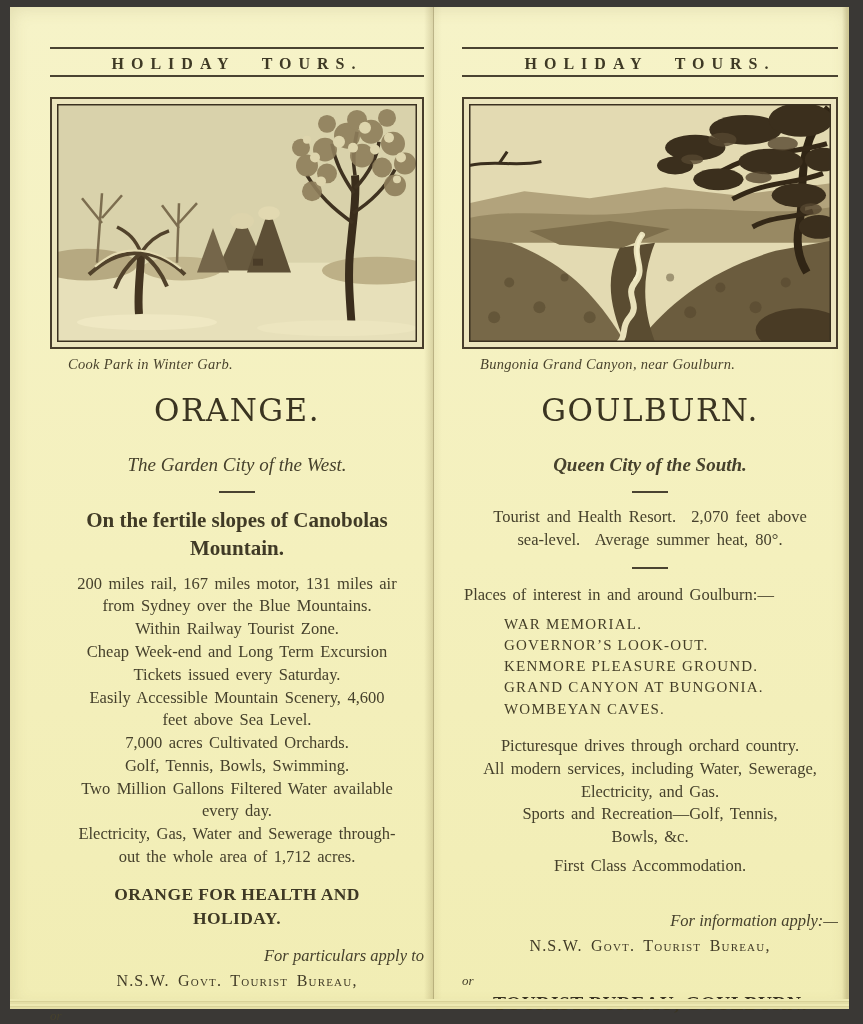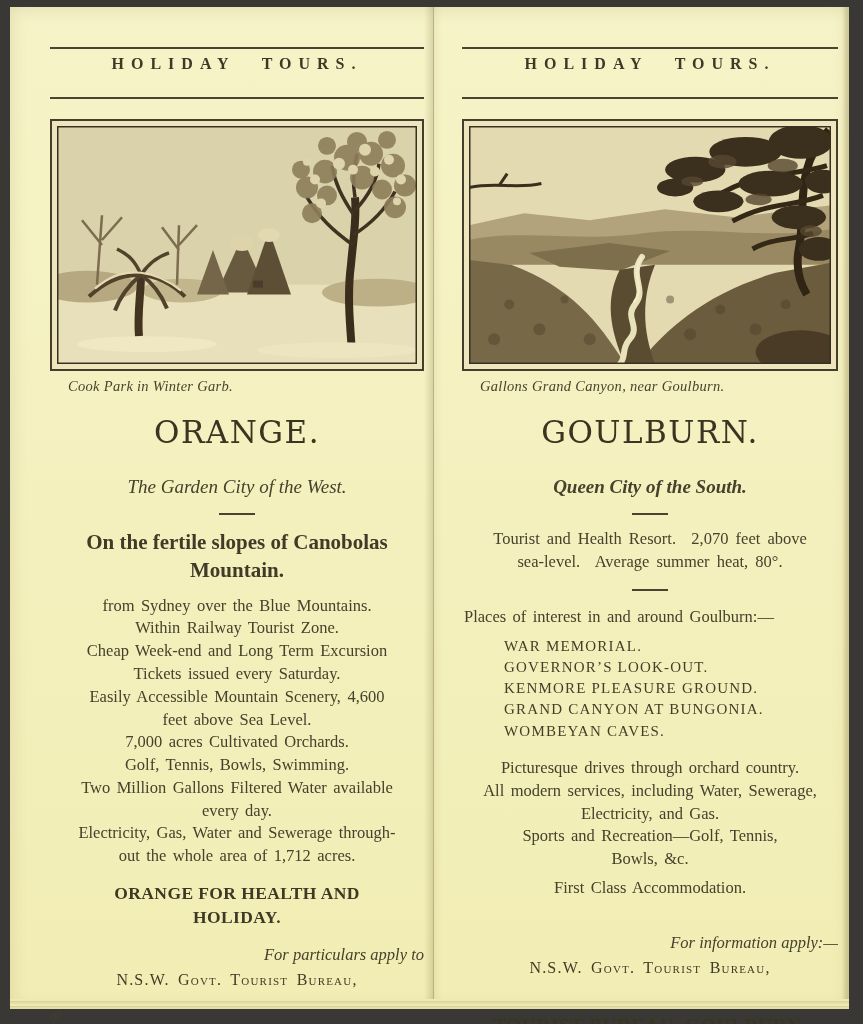--- a/index.html
+++ b/index.html
@@ -30,21 +30,21 @@
   .gutter::after{
     content:"";position:absolute;top:0;bottom:0;left:9px;width:1px;
     background:rgba(105,92,50,.35);
   }
   .col{position:absolute;top:40px;color:#46412c;}
   .col-left{left:40px;width:374px;}
   .col-right{left:452px;width:376px;}
 
   .running-head{
     border-top:2px solid #4a4331;border-bottom:2px solid #4a4331;
-    padding:6px 0 24px;text-align:center;
+    padding:6px 0 2px;text-align:center;
     font-weight:bold;font-size:16px;letter-spacing:7px;word-spacing:16px;
     color:#3e3925;
   }
   figure.photo{
     margin:20px 0 0;border:2px solid #473d2b;padding:5px;
     background:#ece5bd;box-sizing:border-box;width:100%;
   }
   figure.photo svg{display:block;width:100%;height:238px;}
   .caption{
     margin-top:7px;padding-left:18px;text-align:left;
@@ -150,20 +150,21 @@
     <h1 class="title">ORANGE.</h1>
     <div class="subtitle">The Garden City of the West.</div>
     <div class="sep"></div>
 
     <div class="lead">
       <div>On the fertile slopes of Canobolas</div>
       <div>Mountain.</div>
     </div>
 
     <div class="body-block">
+      <div class="bodyline">200 miles rail, 167 miles motor, 131 miles air</div>
       <div class="bodyline">from Sydney over the Blue Mountains.</div>
       <div class="bodyline">Within Railway Tourist Zone.</div>
       <div class="bodyline">Cheap Week-end and Long Term Excursion</div>
       <div class="bodyline">Tickets issued every Saturday.</div>
       <div class="bodyline">Easily Accessible Mountain Scenery, 4,600</div>
       <div class="bodyline">feet above Sea Level.</div>
       <div class="bodyline">7,000 acres Cultivated Orchards.</div>
       <div class="bodyline">Golf, Tennis, Bowls, Swimming.</div>
       <div class="bodyline">Two Million Gallons Filtered Water available</div>
       <div class="bodyline">every day.</div>
@@ -229,21 +230,21 @@
         <g fill="#564730" opacity="0.8">
           <ellipse cx="252" cy="36" rx="14" ry="7"></ellipse>
             <ellipse cx="312" cy="40" rx="15" ry="7"></ellipse>
             <ellipse cx="288" cy="74" rx="13" ry="6"></ellipse>
             <ellipse cx="340" cy="106" rx="11" ry="6"></ellipse>
             <ellipse cx="222" cy="56" rx="11" ry="5"></ellipse>
         </g>
         <rect x="0" y="0" width="360" height="240" fill="none" stroke="#3a3020" stroke-width="3"></rect>
       </svg>
     </figure>
-    <div class="caption">Gallons Grand Canyon, near Goulburn.</div>
+    <div class="caption">Bungonia Grand Canyon, near Goulburn.</div>
 
     <h1 class="title">GOULBURN.</h1>
     <div class="subtitle bold">Queen City of the South.</div>
     <div class="sep"></div>
 
     <div class="resort">
       <div class="bodyline">Tourist and Health Resort.  2,070 feet above</div>
       <div class="bodyline">sea-level.  Average summer heat, 80°.</div>
     </div>
     <div class="sep"></div>

